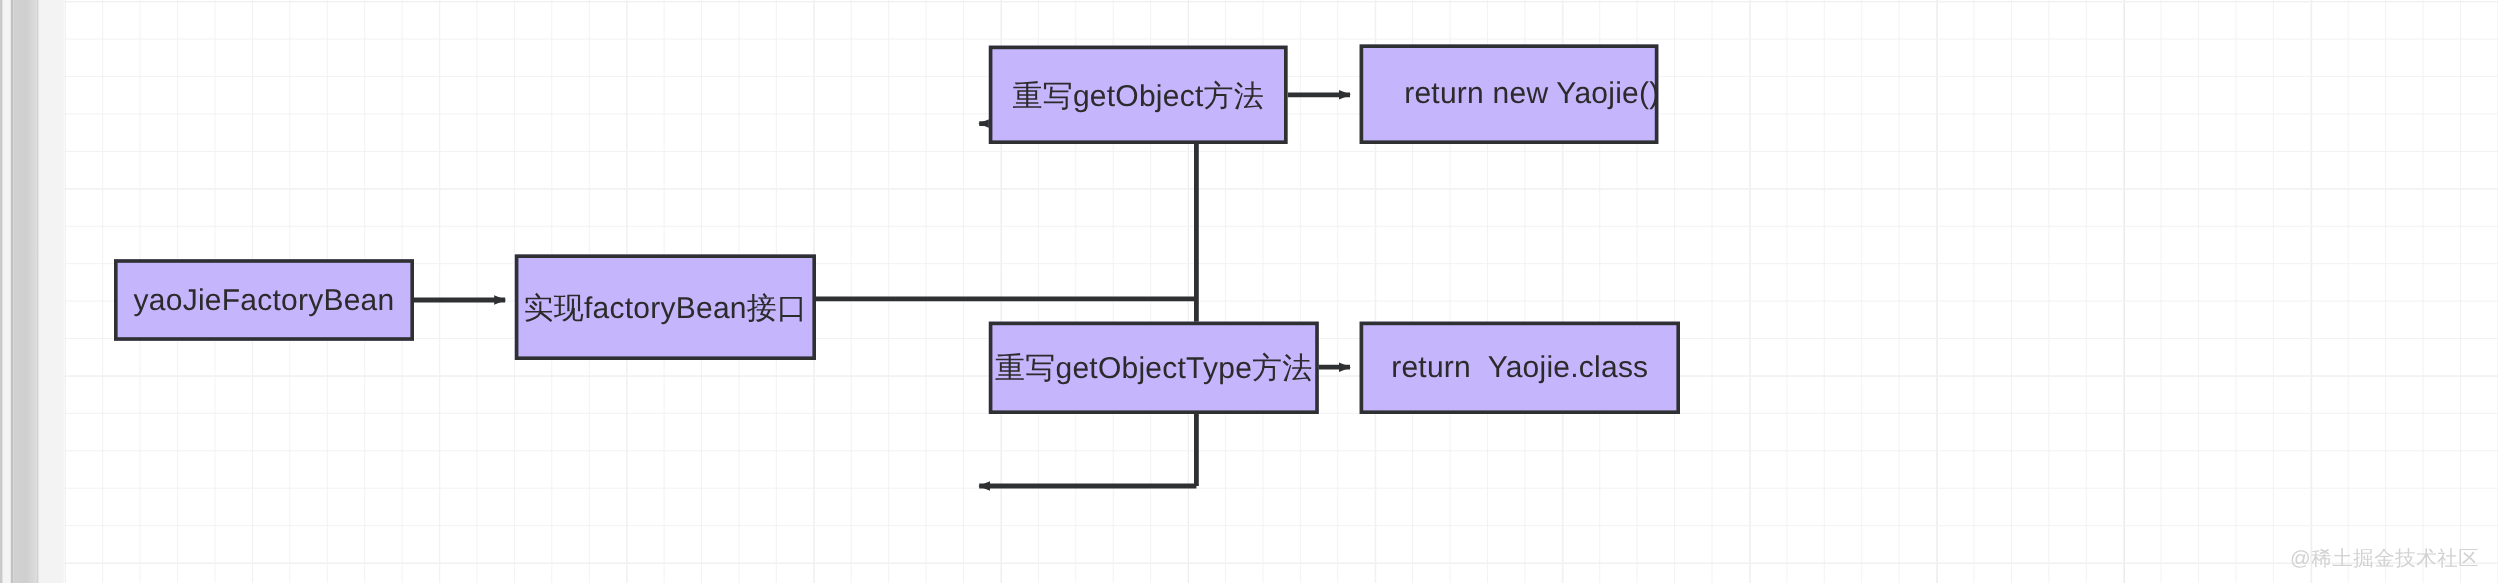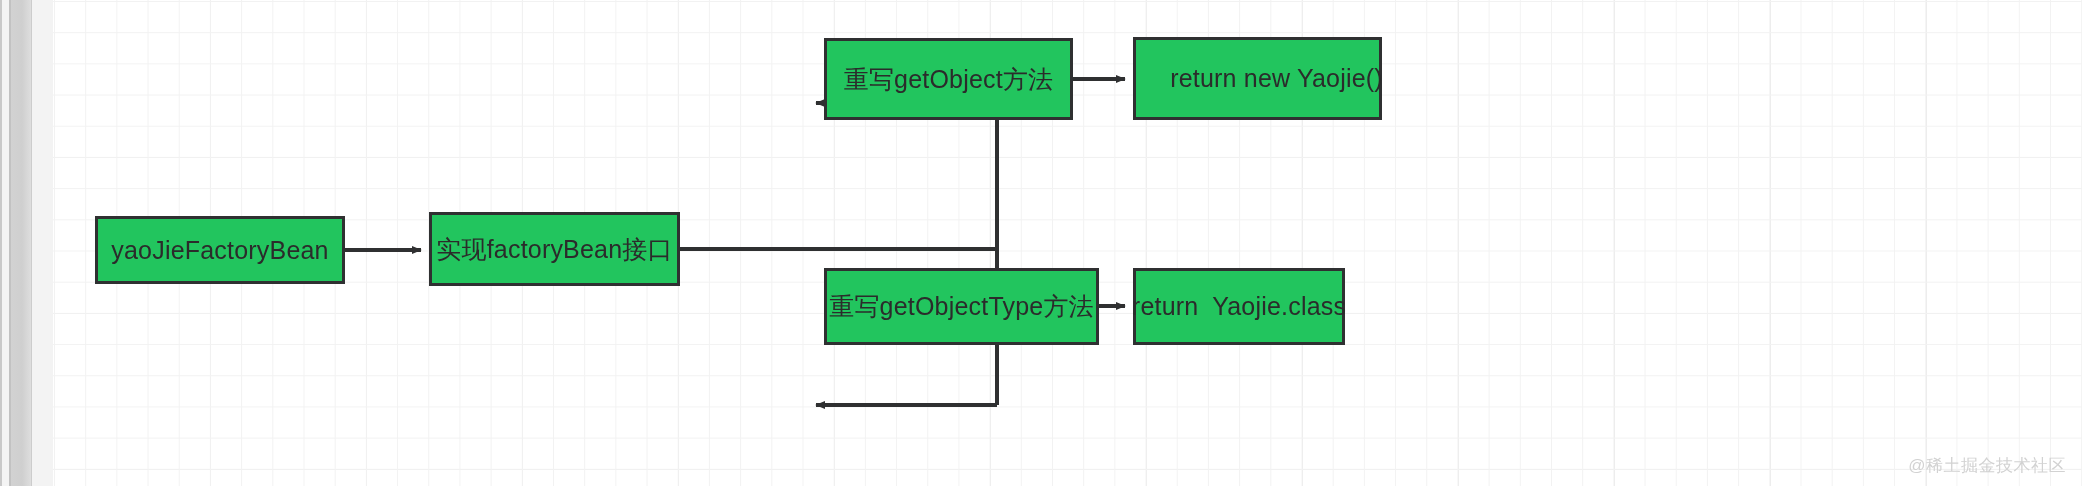--- a/index.html
+++ b/index.html
@@ -88,37 +88,37 @@
     left: 0; top: 0;
     width: 2082px;
     height: 486px;
     z-index: 3;
   }
 
   .node {
     position: absolute;
     box-sizing: border-box;
     border: 3px solid #2f3031;
-    background: #22c55e;
+    background: #c4b5fd;
     display: flex;
     align-items: center;
     justify-content: center;
     color: #2b2b2b;
     font-size: 25px;
     letter-spacing: 0.2px;
     white-space: pre;
     z-index: 4;
   }
 
   #node-yaojiefactorybean { left: 95px;   top: 216px; width: 250px; height: 68px; justify-content: center; }
-  #node-impl-factorybean  { left: 429px;  top: 212px; width: 251px; height: 74px; text-align: center; }
+  #node-impl-factorybean  { left: 429px;  top: 212px; width: 251px; height: 88px; text-align: center; }
   #node-get-object        { left: 824px;  top: 38px;  width: 249px; height: 82px; }
   #node-return-new        { left: 1133px; top: 37px;  width: 249px; height: 83px; padding-left: 38px; }
   #node-get-object-type   { left: 824px;  top: 268px; width: 275px; height: 77px; }
-  #node-return-class      { left: 1133px; top: 268px; width: 212px; height: 77px; }
+  #node-return-class      { left: 1133px; top: 268px; width: 267px; height: 77px; }
 
   .edges {
     position: absolute;
     left: 0; top: 0;
     width: 2082px;
     height: 486px;
     z-index: 2;
     overflow: visible;
   }
 

